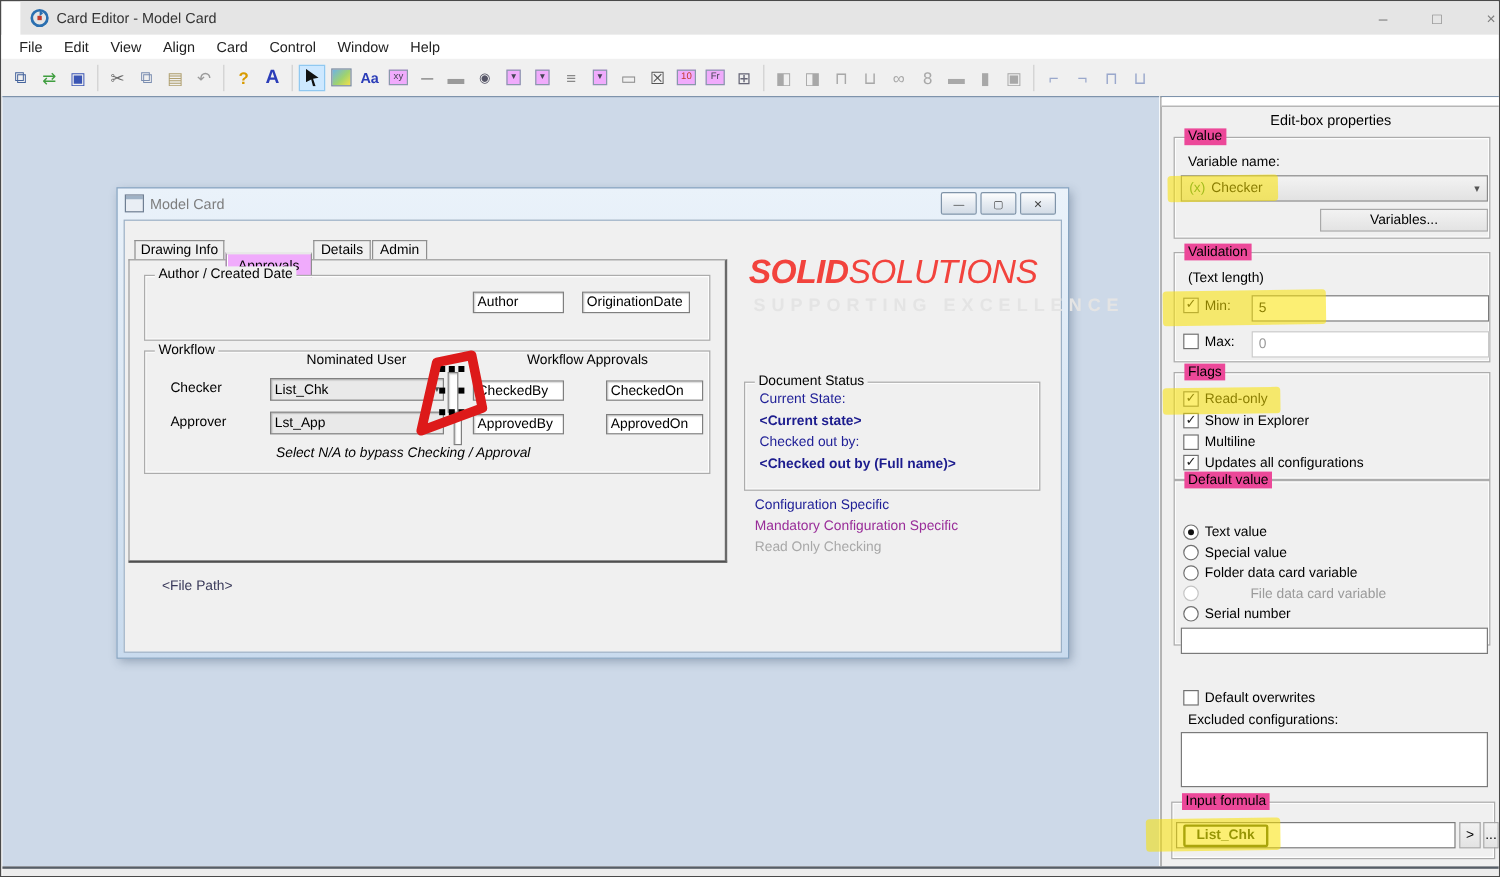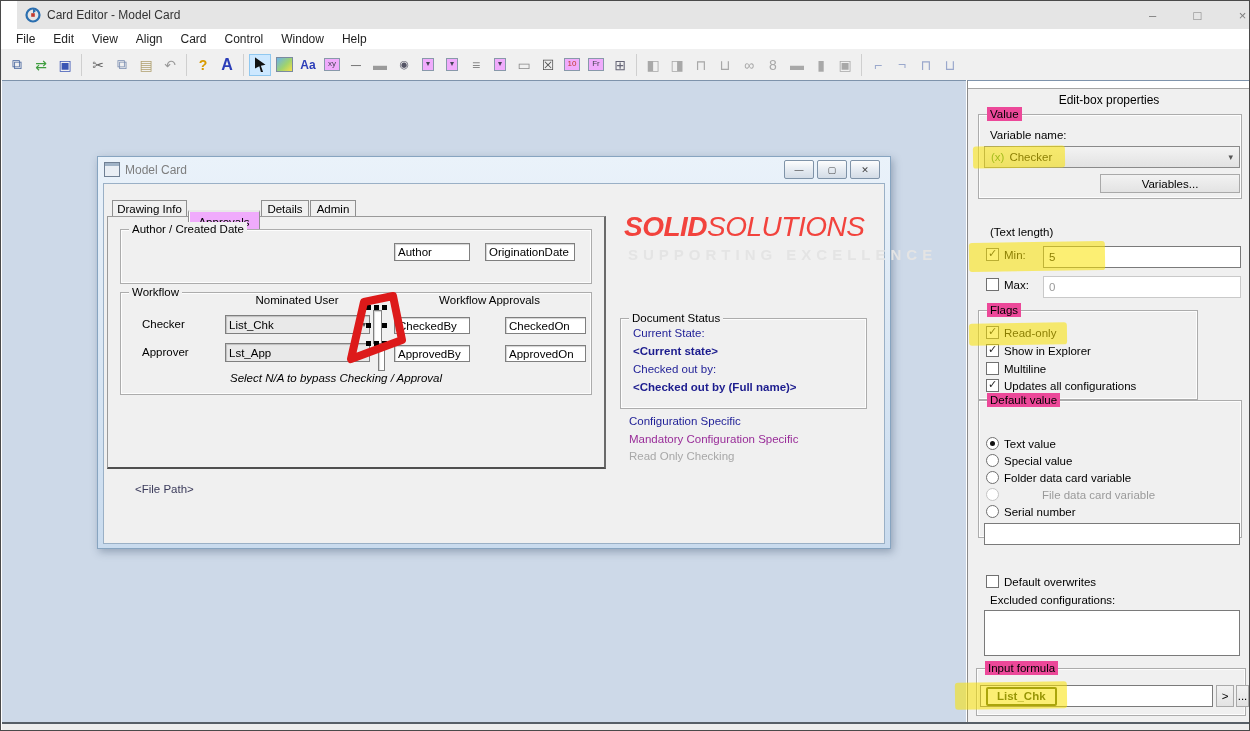--- a/index.html
+++ b/index.html
@@ -269,29 +269,32 @@
       <span class="lg">Value</span>
     </div>
     <span class="lbl" style="left:22px;top:48px;">Variable name:</span>
     <div class="pcombo" style="left:16px;top:65px;width:256px;height:22px;">
       <span class="grn">(x)</span>
       <span>Checker</span>
       <span class="chev">▾</span>
     </div>
     <div class="btn" style="left:132px;top:93px;width:140px;height:19px;">Variables...</div>
 
+    <div class="gb" style="left:10px;top:129px;width:264px;height:92px;">
+      <span class="lg">Validation</span>
+    </div>
     <span class="lbl" style="left:22px;top:145px;">(Text length)</span>
     <span class="cb on" style="left:18px;top:167px;"></span>
     <span class="lbl" style="left:36px;top:168px;">Min:</span>
     <div class="pin" style="left:75px;top:165px;width:198px;height:22px;">5</div>
     <span class="cb" style="left:18px;top:197px;"></span>
     <span class="lbl" style="left:36px;top:198px;">Max:</span>
     <div class="pin dis" style="left:75px;top:195px;width:198px;height:22px;">0</div>
 
-    <div class="gb" style="left:10px;top:229px;width:220px;height:90px;">
+    <div class="gb" style="left:10px;top:229px;width:264px;height:90px;">
       <span class="lg">Flags</span>
     </div>
     <span class="cb on" style="left:18px;top:245px;"></span>
     <span class="lbl" style="left:36px;top:246px;">Read-only</span>
     <span class="cb on" style="left:18px;top:263px;"></span>
     <span class="lbl" style="left:36px;top:264px;">Show in Explorer</span>
     <span class="cb" style="left:18px;top:281px;"></span>
     <span class="lbl" style="left:36px;top:282px;">Multiline</span>
     <span class="cb on" style="left:18px;top:298px;"></span>
     <span class="lbl" style="left:36px;top:299px;">Updates all configurations</span>

